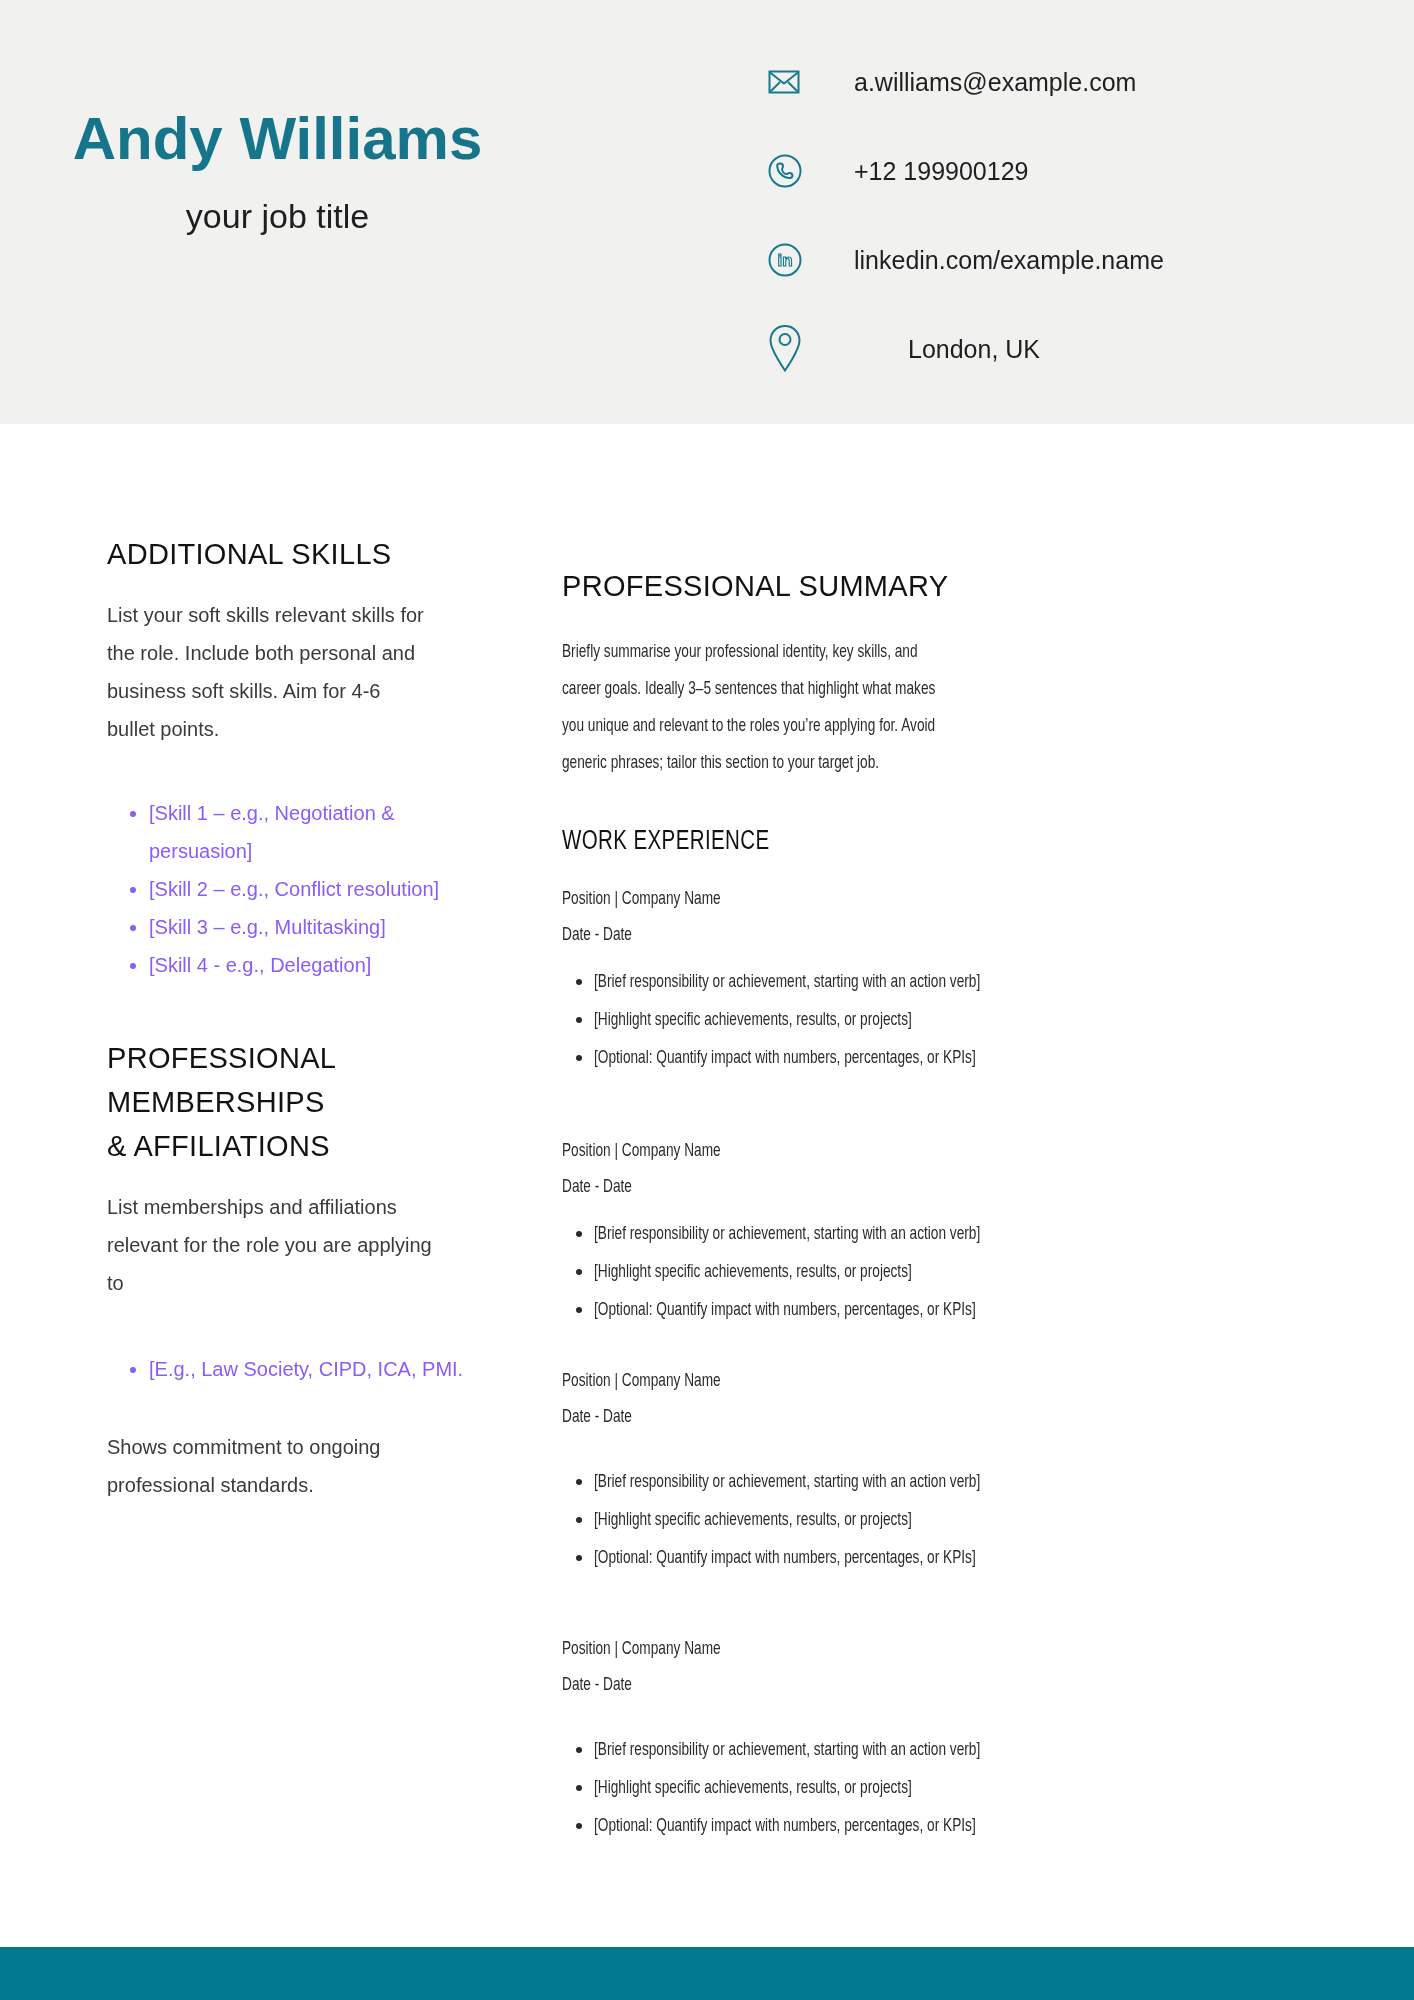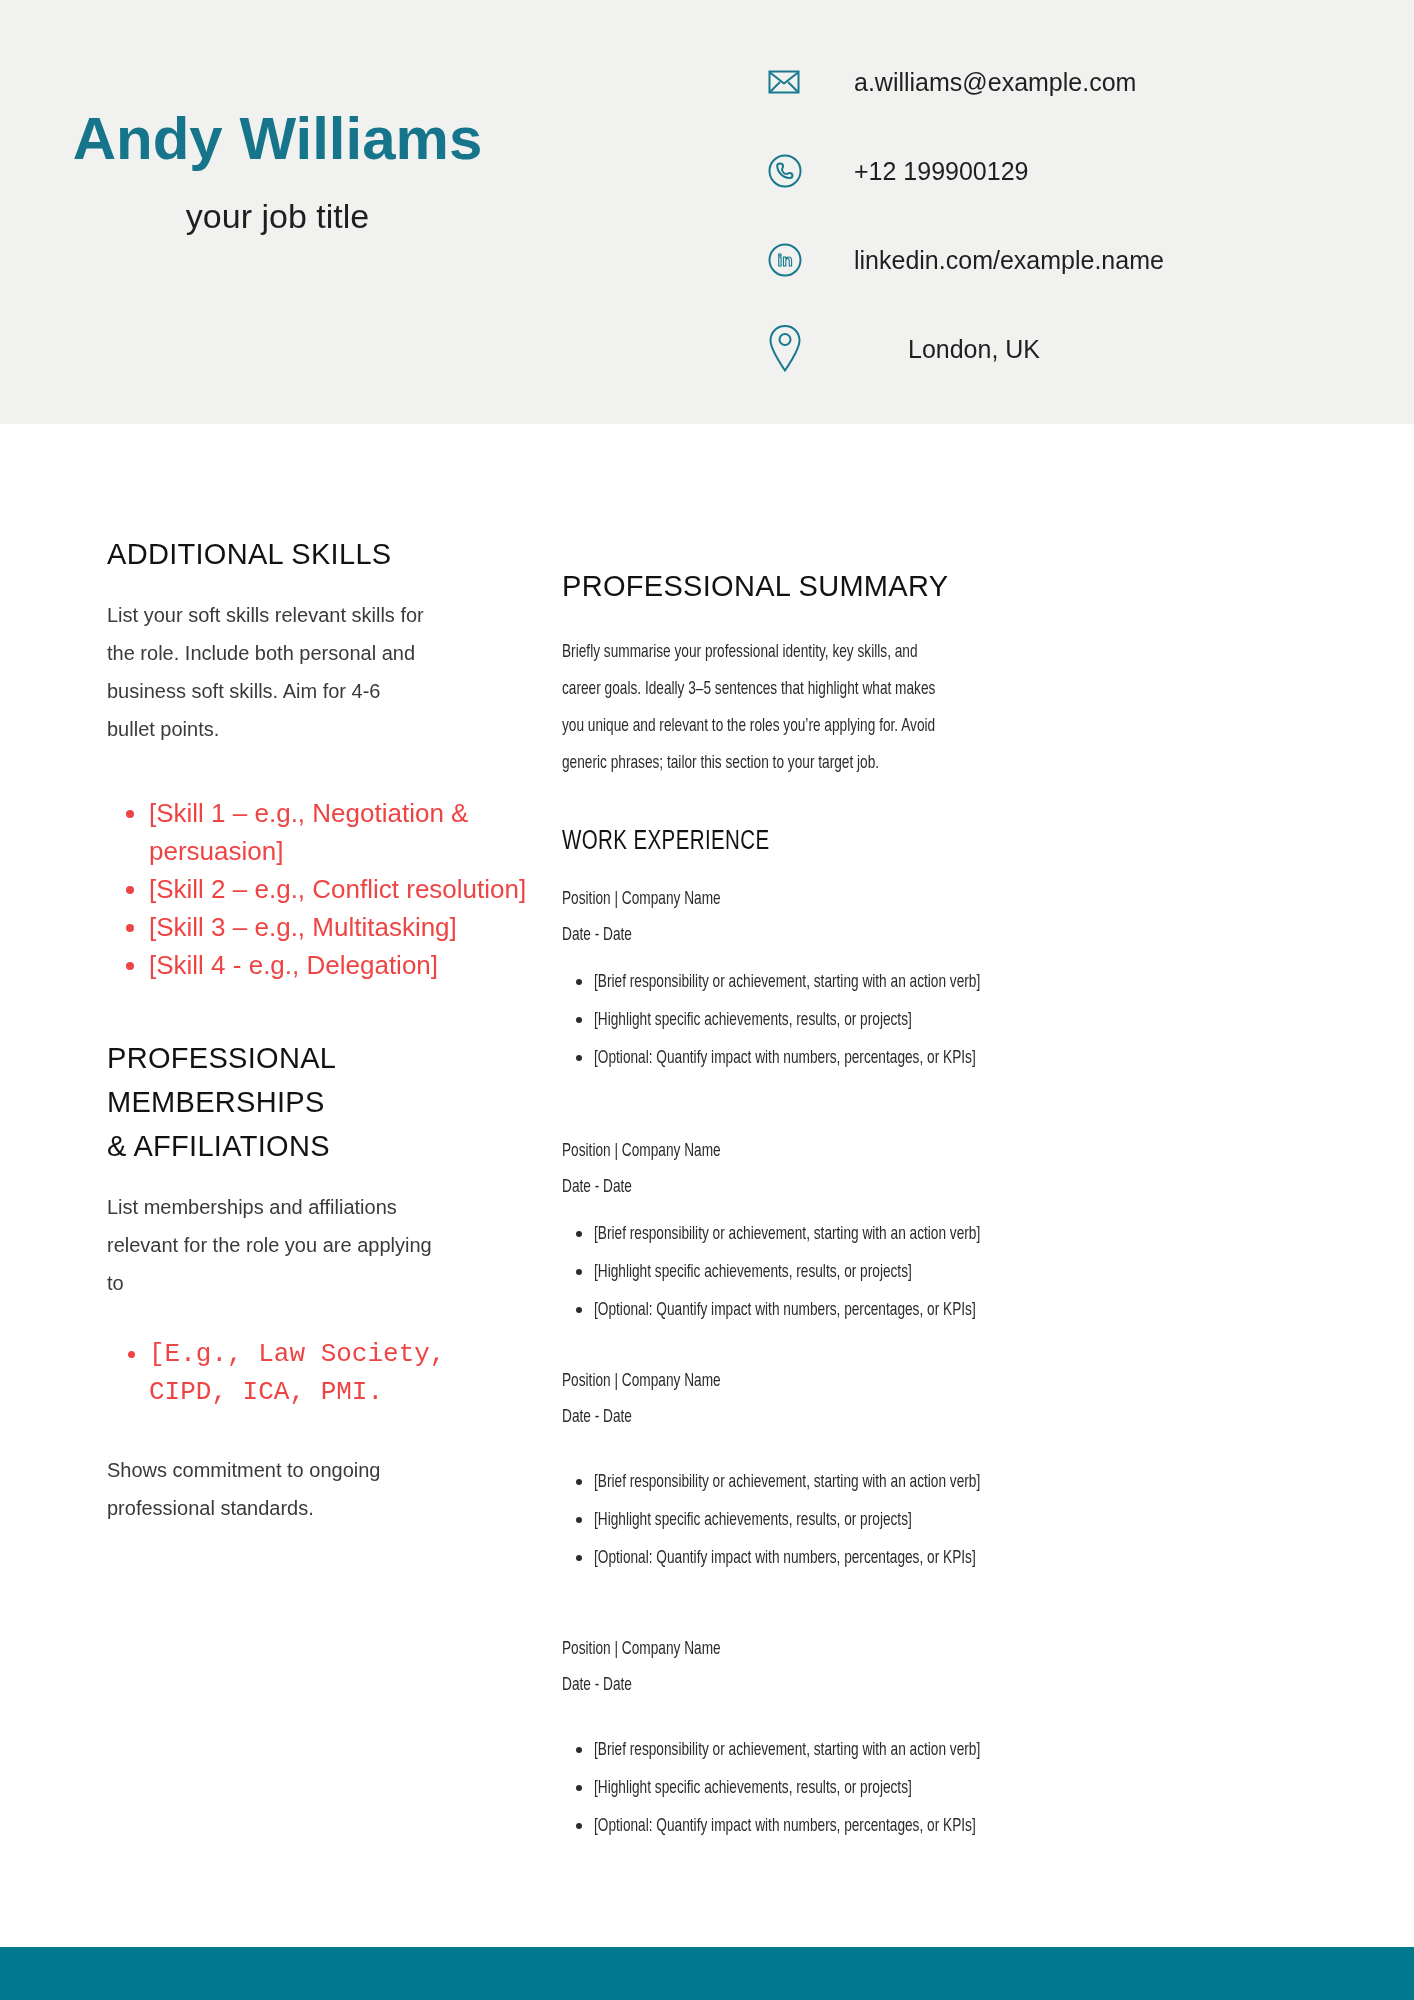--- a/index.html
+++ b/index.html
@@ -20,26 +20,26 @@
   .crow.loc .ctext { margin-left:96px; }
 
   
   .col-left  { position:absolute; left:107px; top:532px; width:420px; }
   .col-right { position:absolute; left:562px; top:564px; width:470px; }
 
   h2.sec-h { margin:0; font-size:29px; font-weight:normal; color:#121212; line-height:44px;
              letter-spacing:0.3px; white-space:pre-line; }
   .body { margin:20px 0 0; font-size:20px; line-height:38px; color:#3a3a3a; white-space:pre-line; }
   .blist { margin:0; padding-left:42px; list-style:disc; }
-  .blist li { font-size:26px; line-height:38px; color:#ef4444; }
+  .blist li { font-size:20px; line-height:38px; color:#8b5cf6; }
   .blist li span { white-space:pre-line; }
 
   .sec-skills .blist { margin-top:46px; }
   .sec-memb { margin-top:52px; }
-  .sec-memb .blist { margin-top:33px;font-family:Liberation Mono, monospace; }
+  .sec-memb .blist { margin-top:48px; }
   .sec-memb .note { margin-top:40px; }
   .sec-vol { margin-top:56px; }
   .sec-vol .blist { margin-top:16px; }
 
   
   .cnd { display:inline-block; transform:scaleX(0.72); transform-origin:0 50%; white-space:pre; }
   .cnd-block { display:block; width:max-content; transform:scaleX(0.72); transform-origin:0 0;
                white-space:pre-line; }
   .summary-text { margin:24px 0 0; font-size:19px; line-height:37px; color:#2b2b2b; }
   .we-heading { margin:40px 0 0; font-size:27px; font-weight:normal; color:#121212; line-height:40px; }

